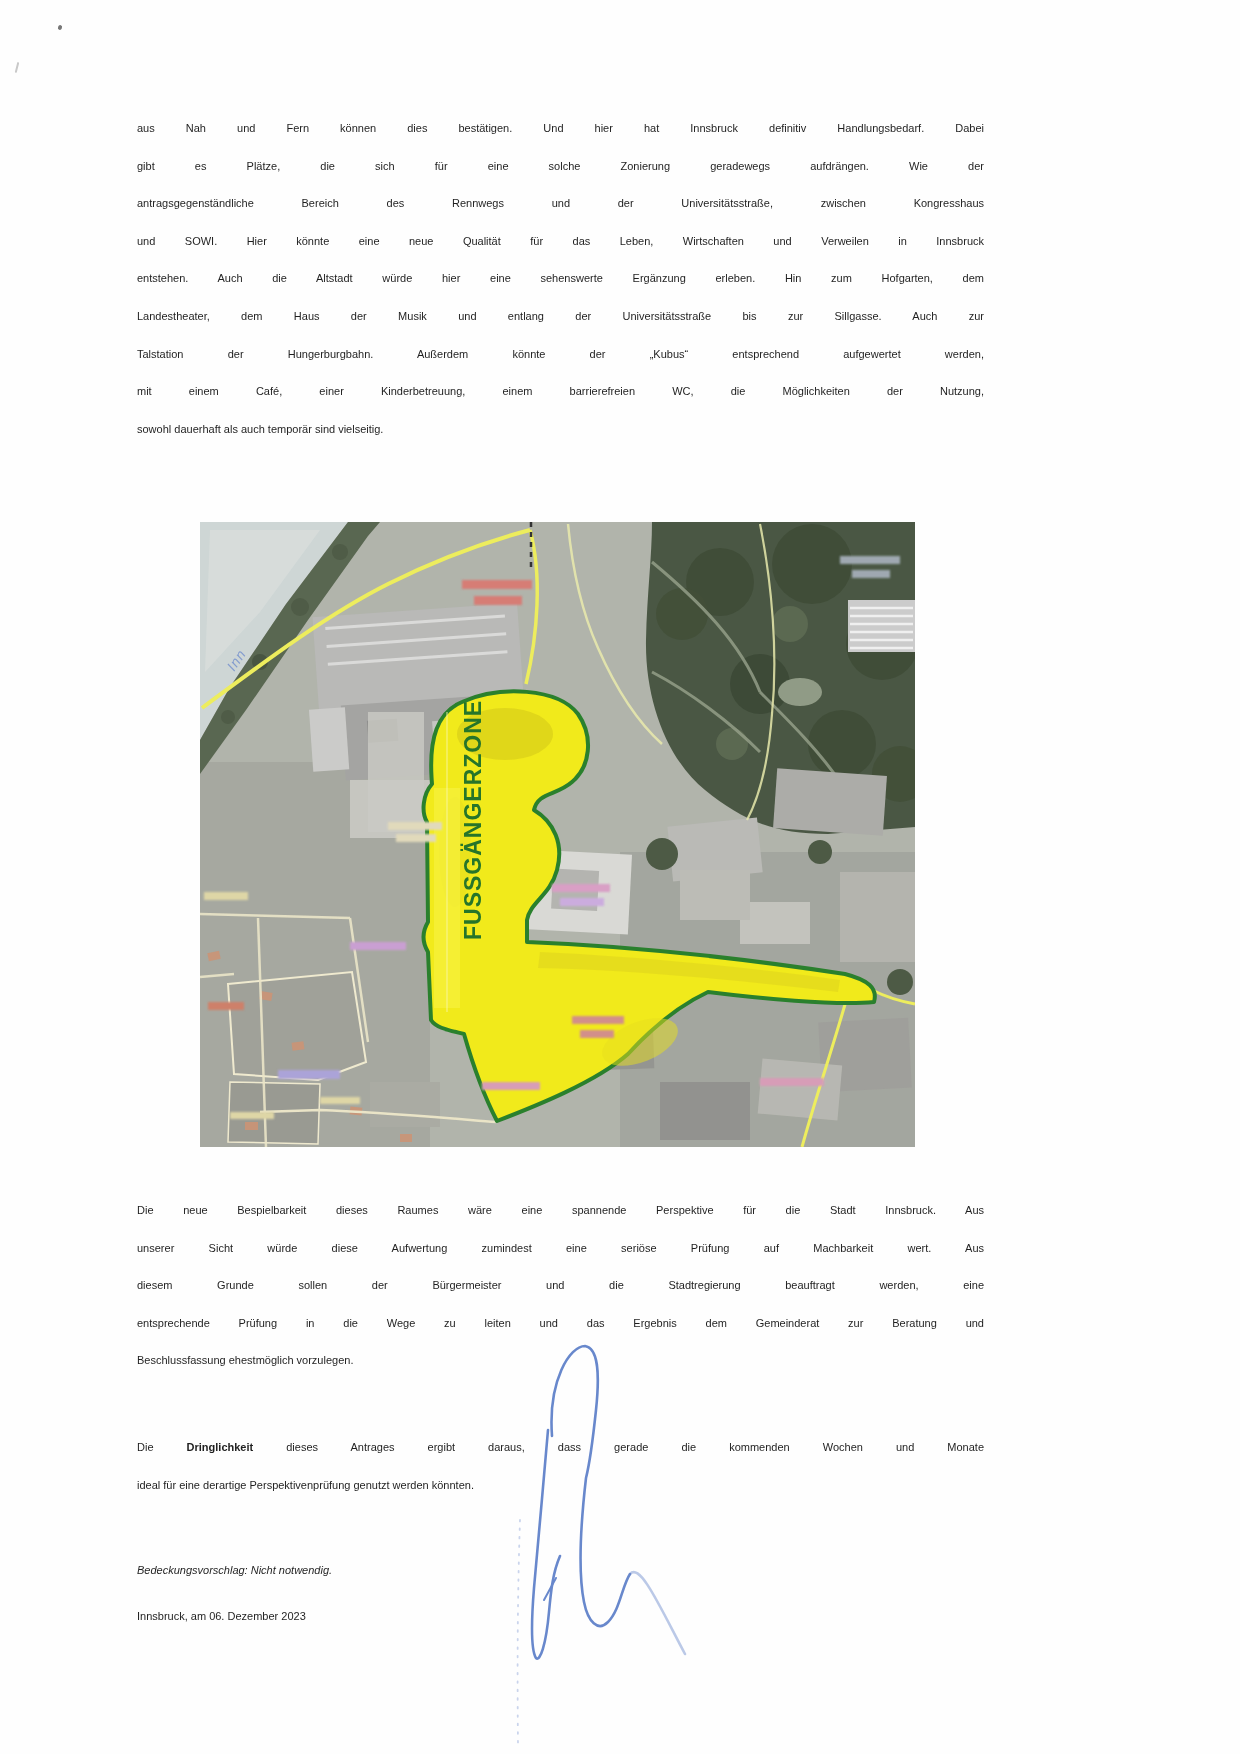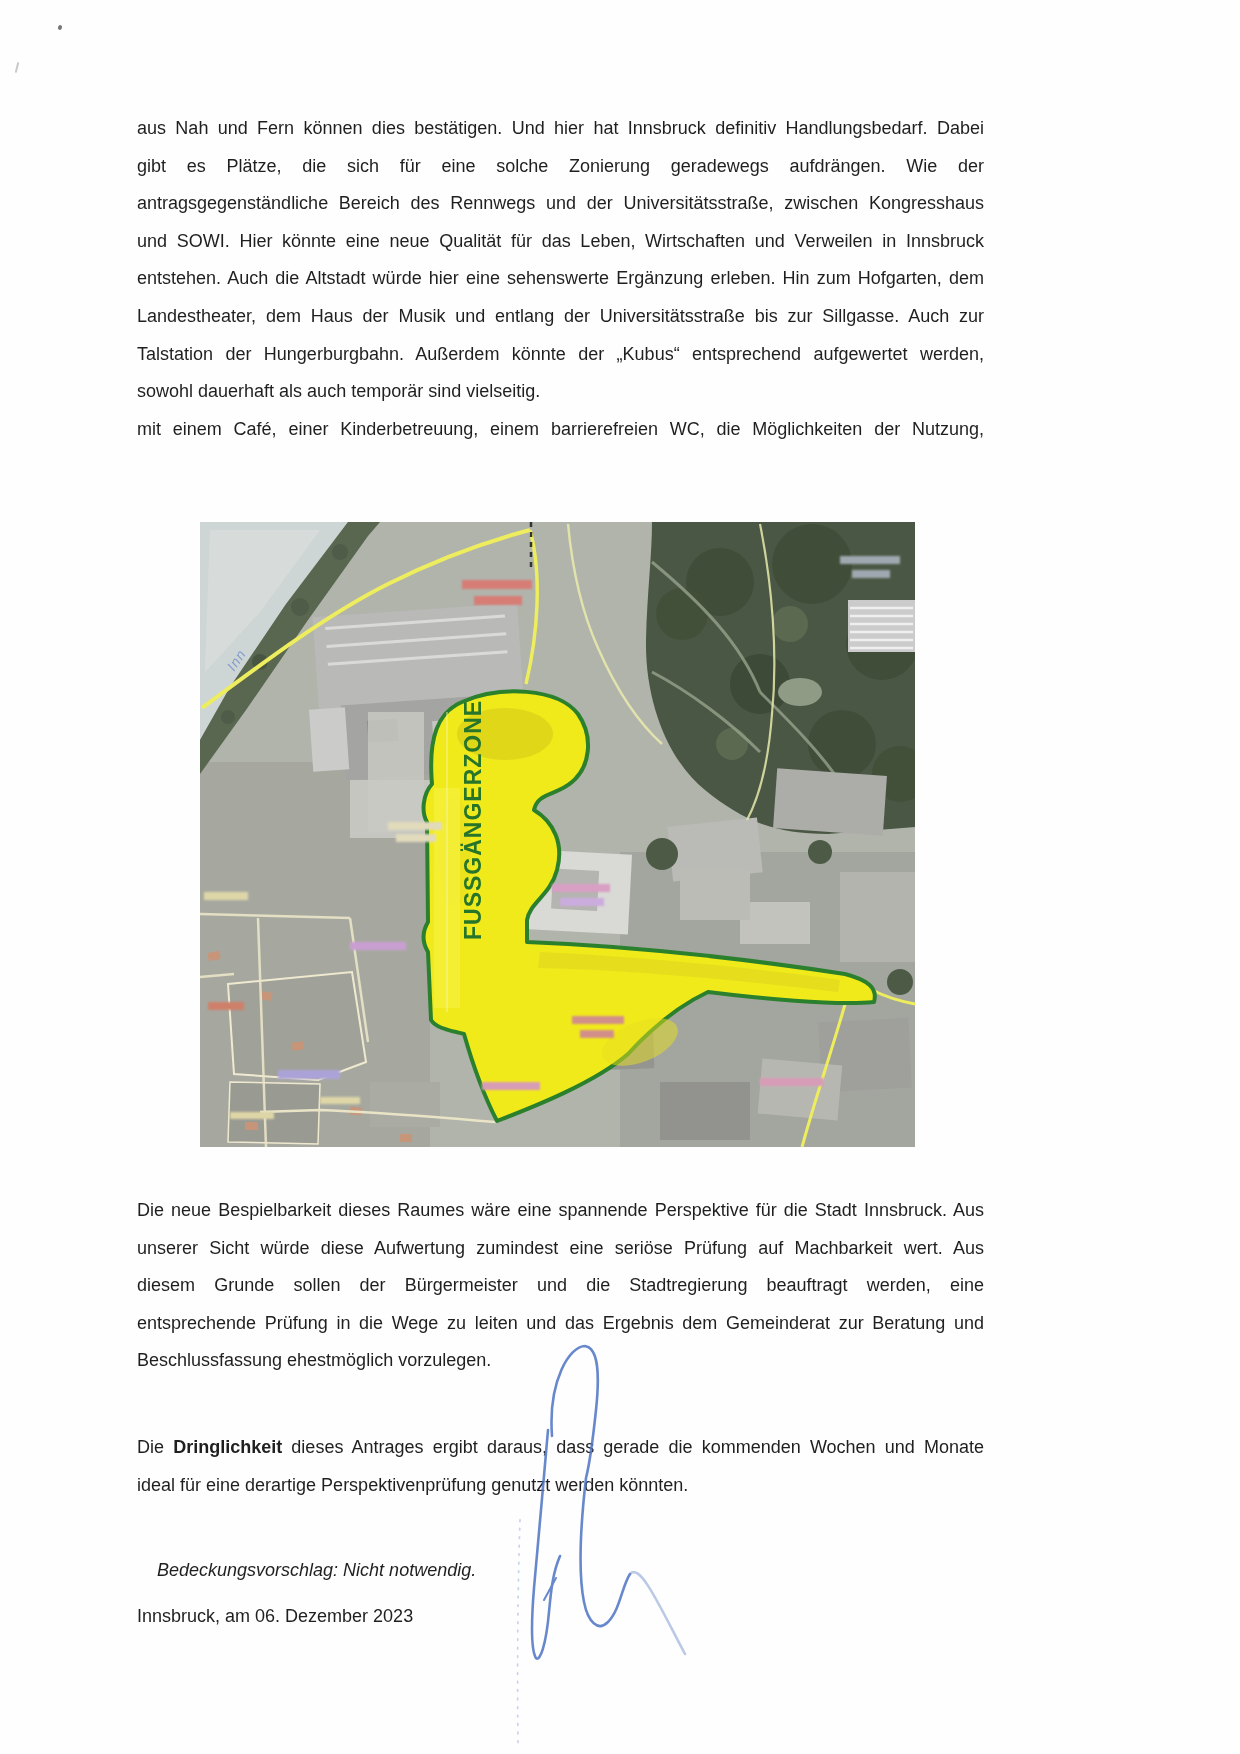--- a/index.html
+++ b/index.html
@@ -1,22 +1,22 @@
 <!DOCTYPE html>
 <html><head>
 <meta charset="utf-8">
 <style>
   html,body{margin:0;padding:0;background:#e8e8e8;}
   .page{position:relative;width:1240px;height:1754px;background:#fefefe;overflow:hidden;
         font-family:"Liberation Sans",sans-serif;color:#1f1f1f;}
   .textblock{position:absolute;left:137px;width:847px;}
-  .ln{font-size:18px;line-height:37.6px;height:37.6px;white-space:nowrap;}
+  .ln{font-size:11px;line-height:37.6px;height:37.6px;white-space:nowrap;}
   .j{white-space:normal;text-align:justify;text-align-last:justify;}
   .last{text-align:left;text-align-last:left;}
-  .it{font-style:italic;margin-left:20px;}
+  .it{font-style:italic;}
   b{font-weight:bold;}
   .mapbox{position:absolute;left:200px;top:522px;width:715px;height:625px;}
   .mapbox svg{display:block;width:100%;height:100%;}
   .sig{position:absolute;left:470px;top:1332px;width:260px;height:420px;}
   .speck1{position:absolute;left:58px;top:25px;width:4px;height:5px;background:#777;border-radius:50%;transform:rotate(20deg);}
   .speck2{position:absolute;left:16px;top:62px;width:2px;height:11px;background:#c9c9c9;transform:rotate(14deg);border-radius:2px;}
 </style>
 </head>
 <body>
 
@@ -26,22 +26,22 @@
   <div class="speck2"></div>
 
   <div class="textblock" style="top:110px;">
     <div class="ln j">aus Nah und Fern können dies bestätigen. Und hier hat Innsbruck definitiv Handlungsbedarf. Dabei</div>
     <div class="ln j">gibt es Plätze, die sich für eine solche Zonierung geradewegs aufdrängen. Wie der</div>
     <div class="ln j">antragsgegenständliche Bereich des Rennwegs und der Universitätsstraße, zwischen Kongresshaus</div>
     <div class="ln j">und SOWI. Hier könnte eine neue Qualität für das Leben, Wirtschaften und Verweilen in Innsbruck</div>
     <div class="ln j">entstehen. Auch die Altstadt würde hier eine sehenswerte Ergänzung erleben. Hin zum Hofgarten, dem</div>
     <div class="ln j">Landestheater, dem Haus der Musik und entlang der Universitätsstraße bis zur Sillgasse. Auch zur</div>
     <div class="ln j">Talstation der Hungerburgbahn. Außerdem könnte der „Kubus“ entsprechend aufgewertet werden,</div>
+    <div class="ln j">mit einem Café, einer Kinderbetreuung, einem barrierefreien WC, die Möglichkeiten der Nutzung,</div>
     <div class="ln last">sowohl dauerhaft als auch temporär sind vielseitig.</div>
-    <div class="ln j">mit einem Café, einer Kinderbetreuung, einem barrierefreien WC, die Möglichkeiten der Nutzung,</div>
   </div>
 
   <div class="mapbox">
     <svg viewBox="0 0 715 625" preserveAspectRatio="none">
       <defs>
         <filter id="f1" x="-40%" y="-40%" width="180%" height="180%">
             <feGaussianBlur stdDeviation="1.2"></feGaussianBlur>
           </filter>
         <filter id="f2" x="-40%" y="-40%" width="180%" height="180%">
             <feGaussianBlur stdDeviation="2"></feGaussianBlur>

